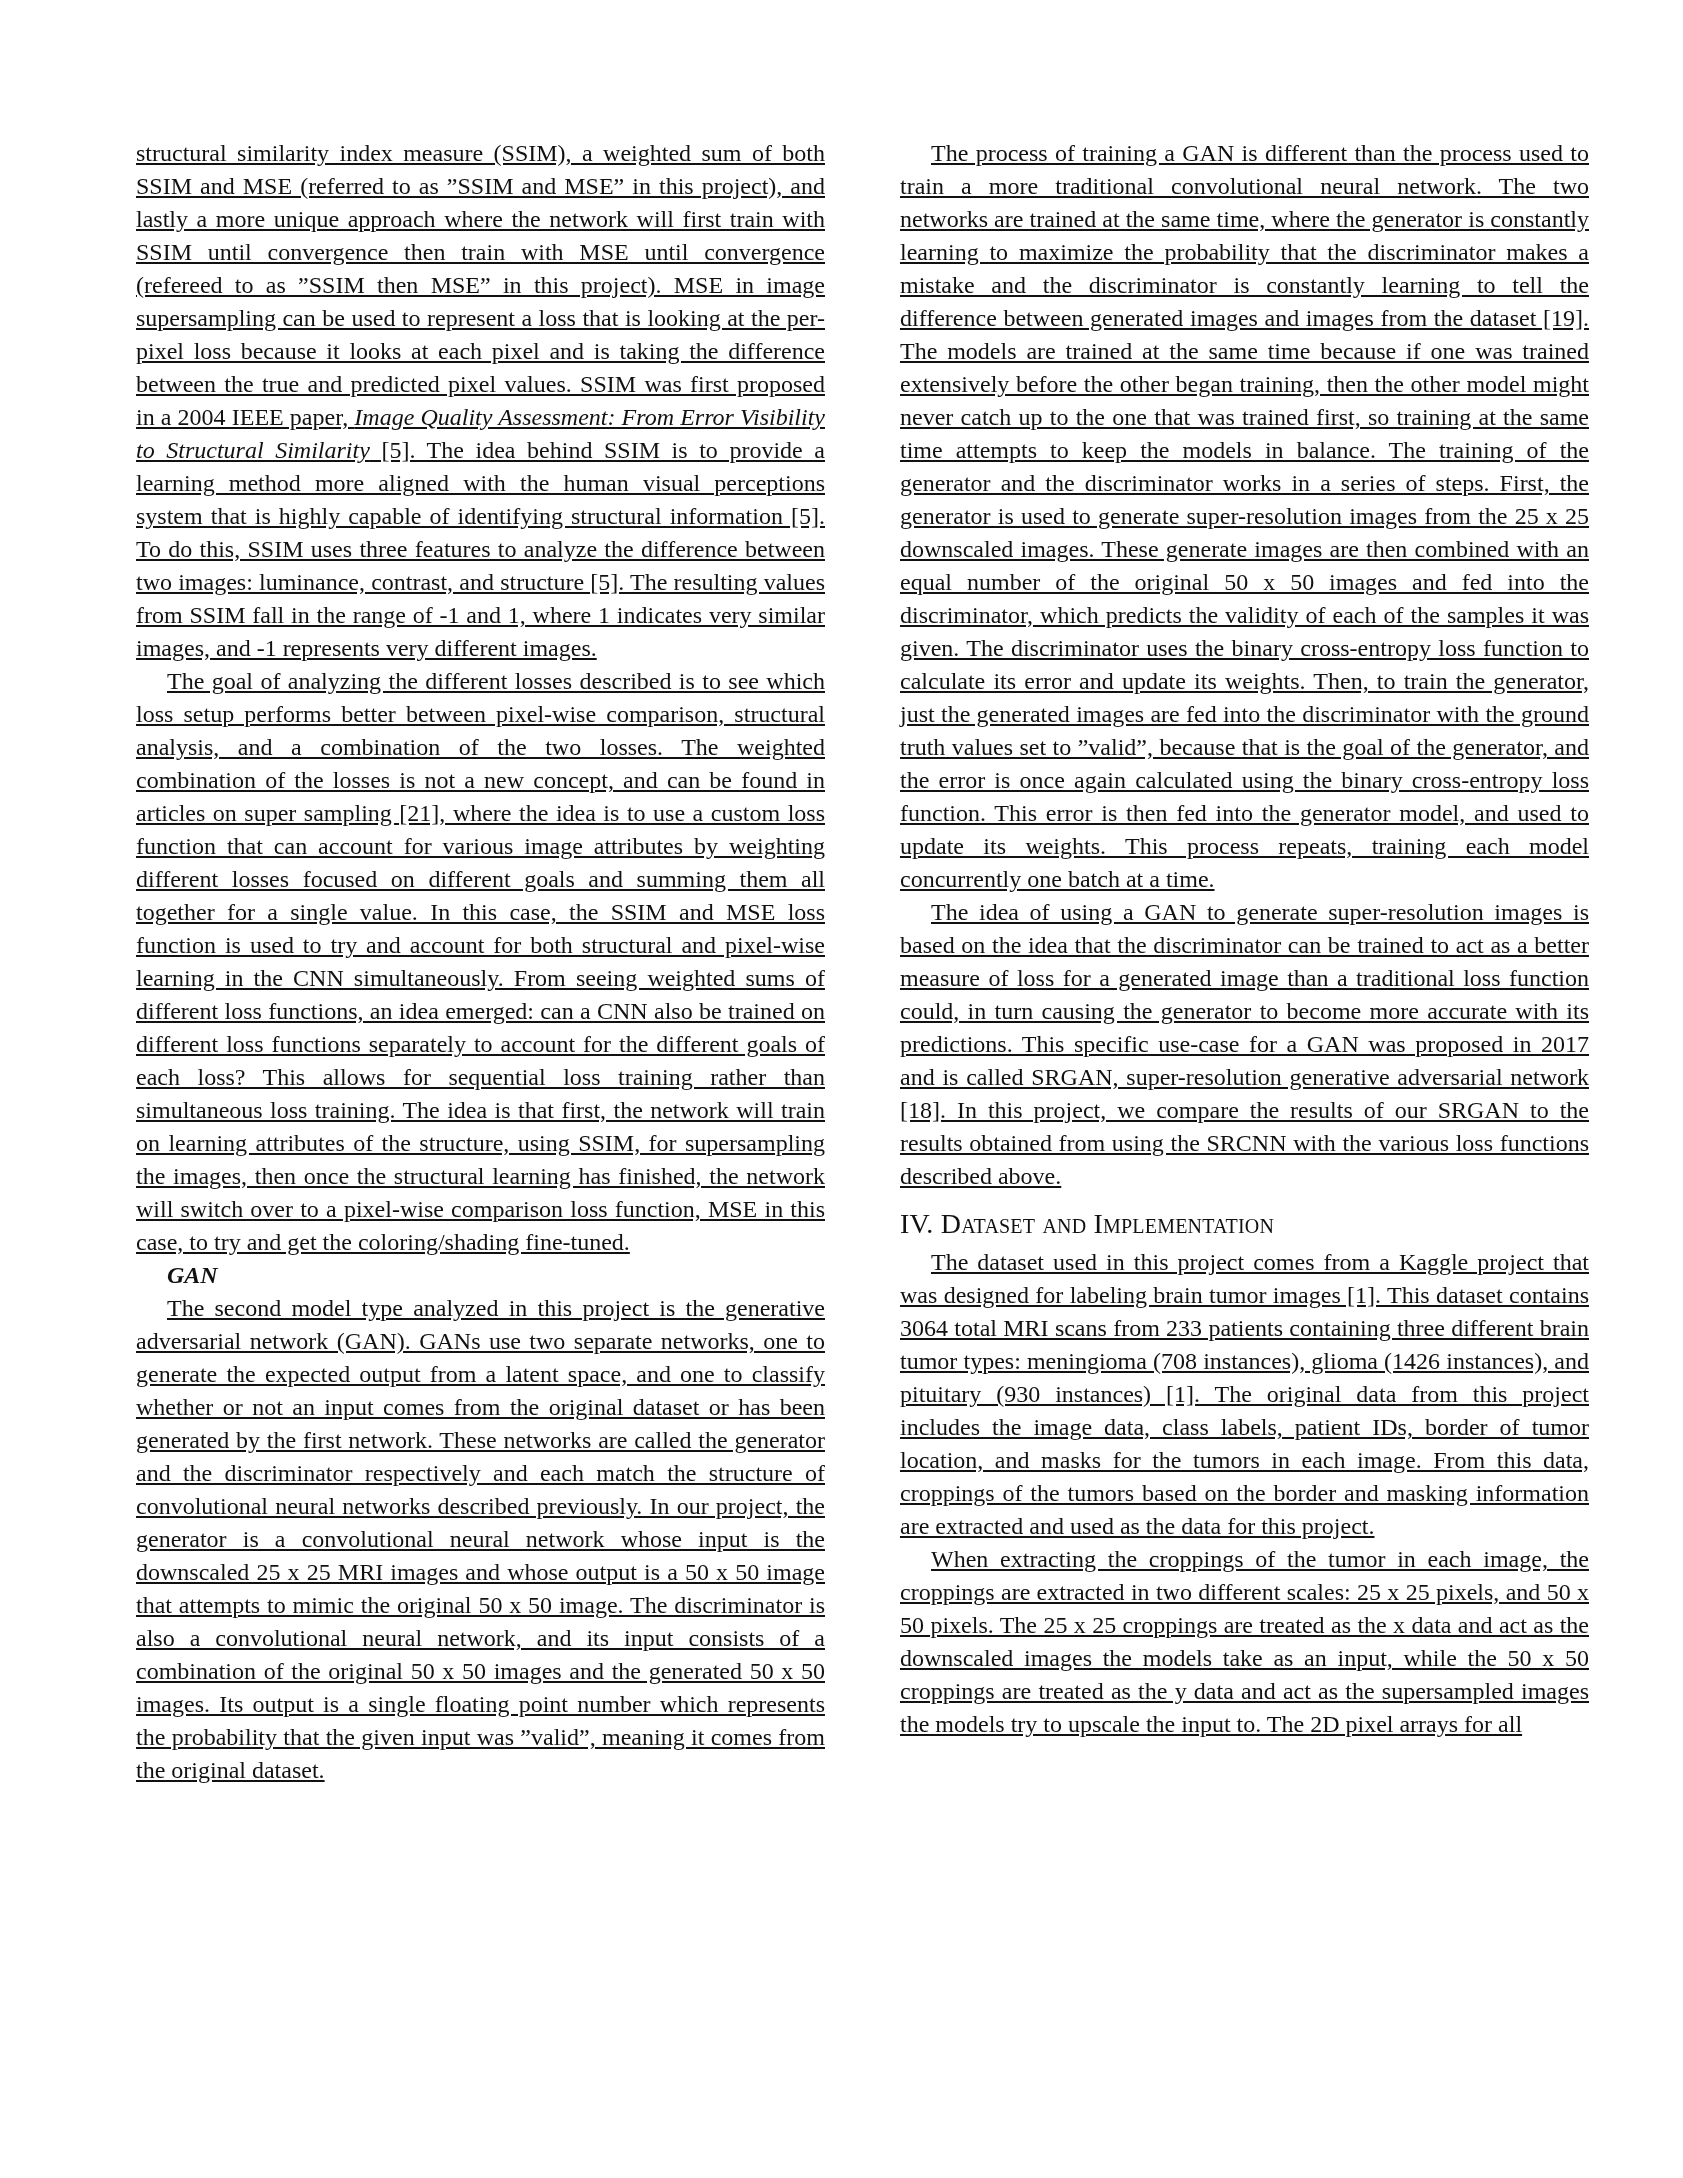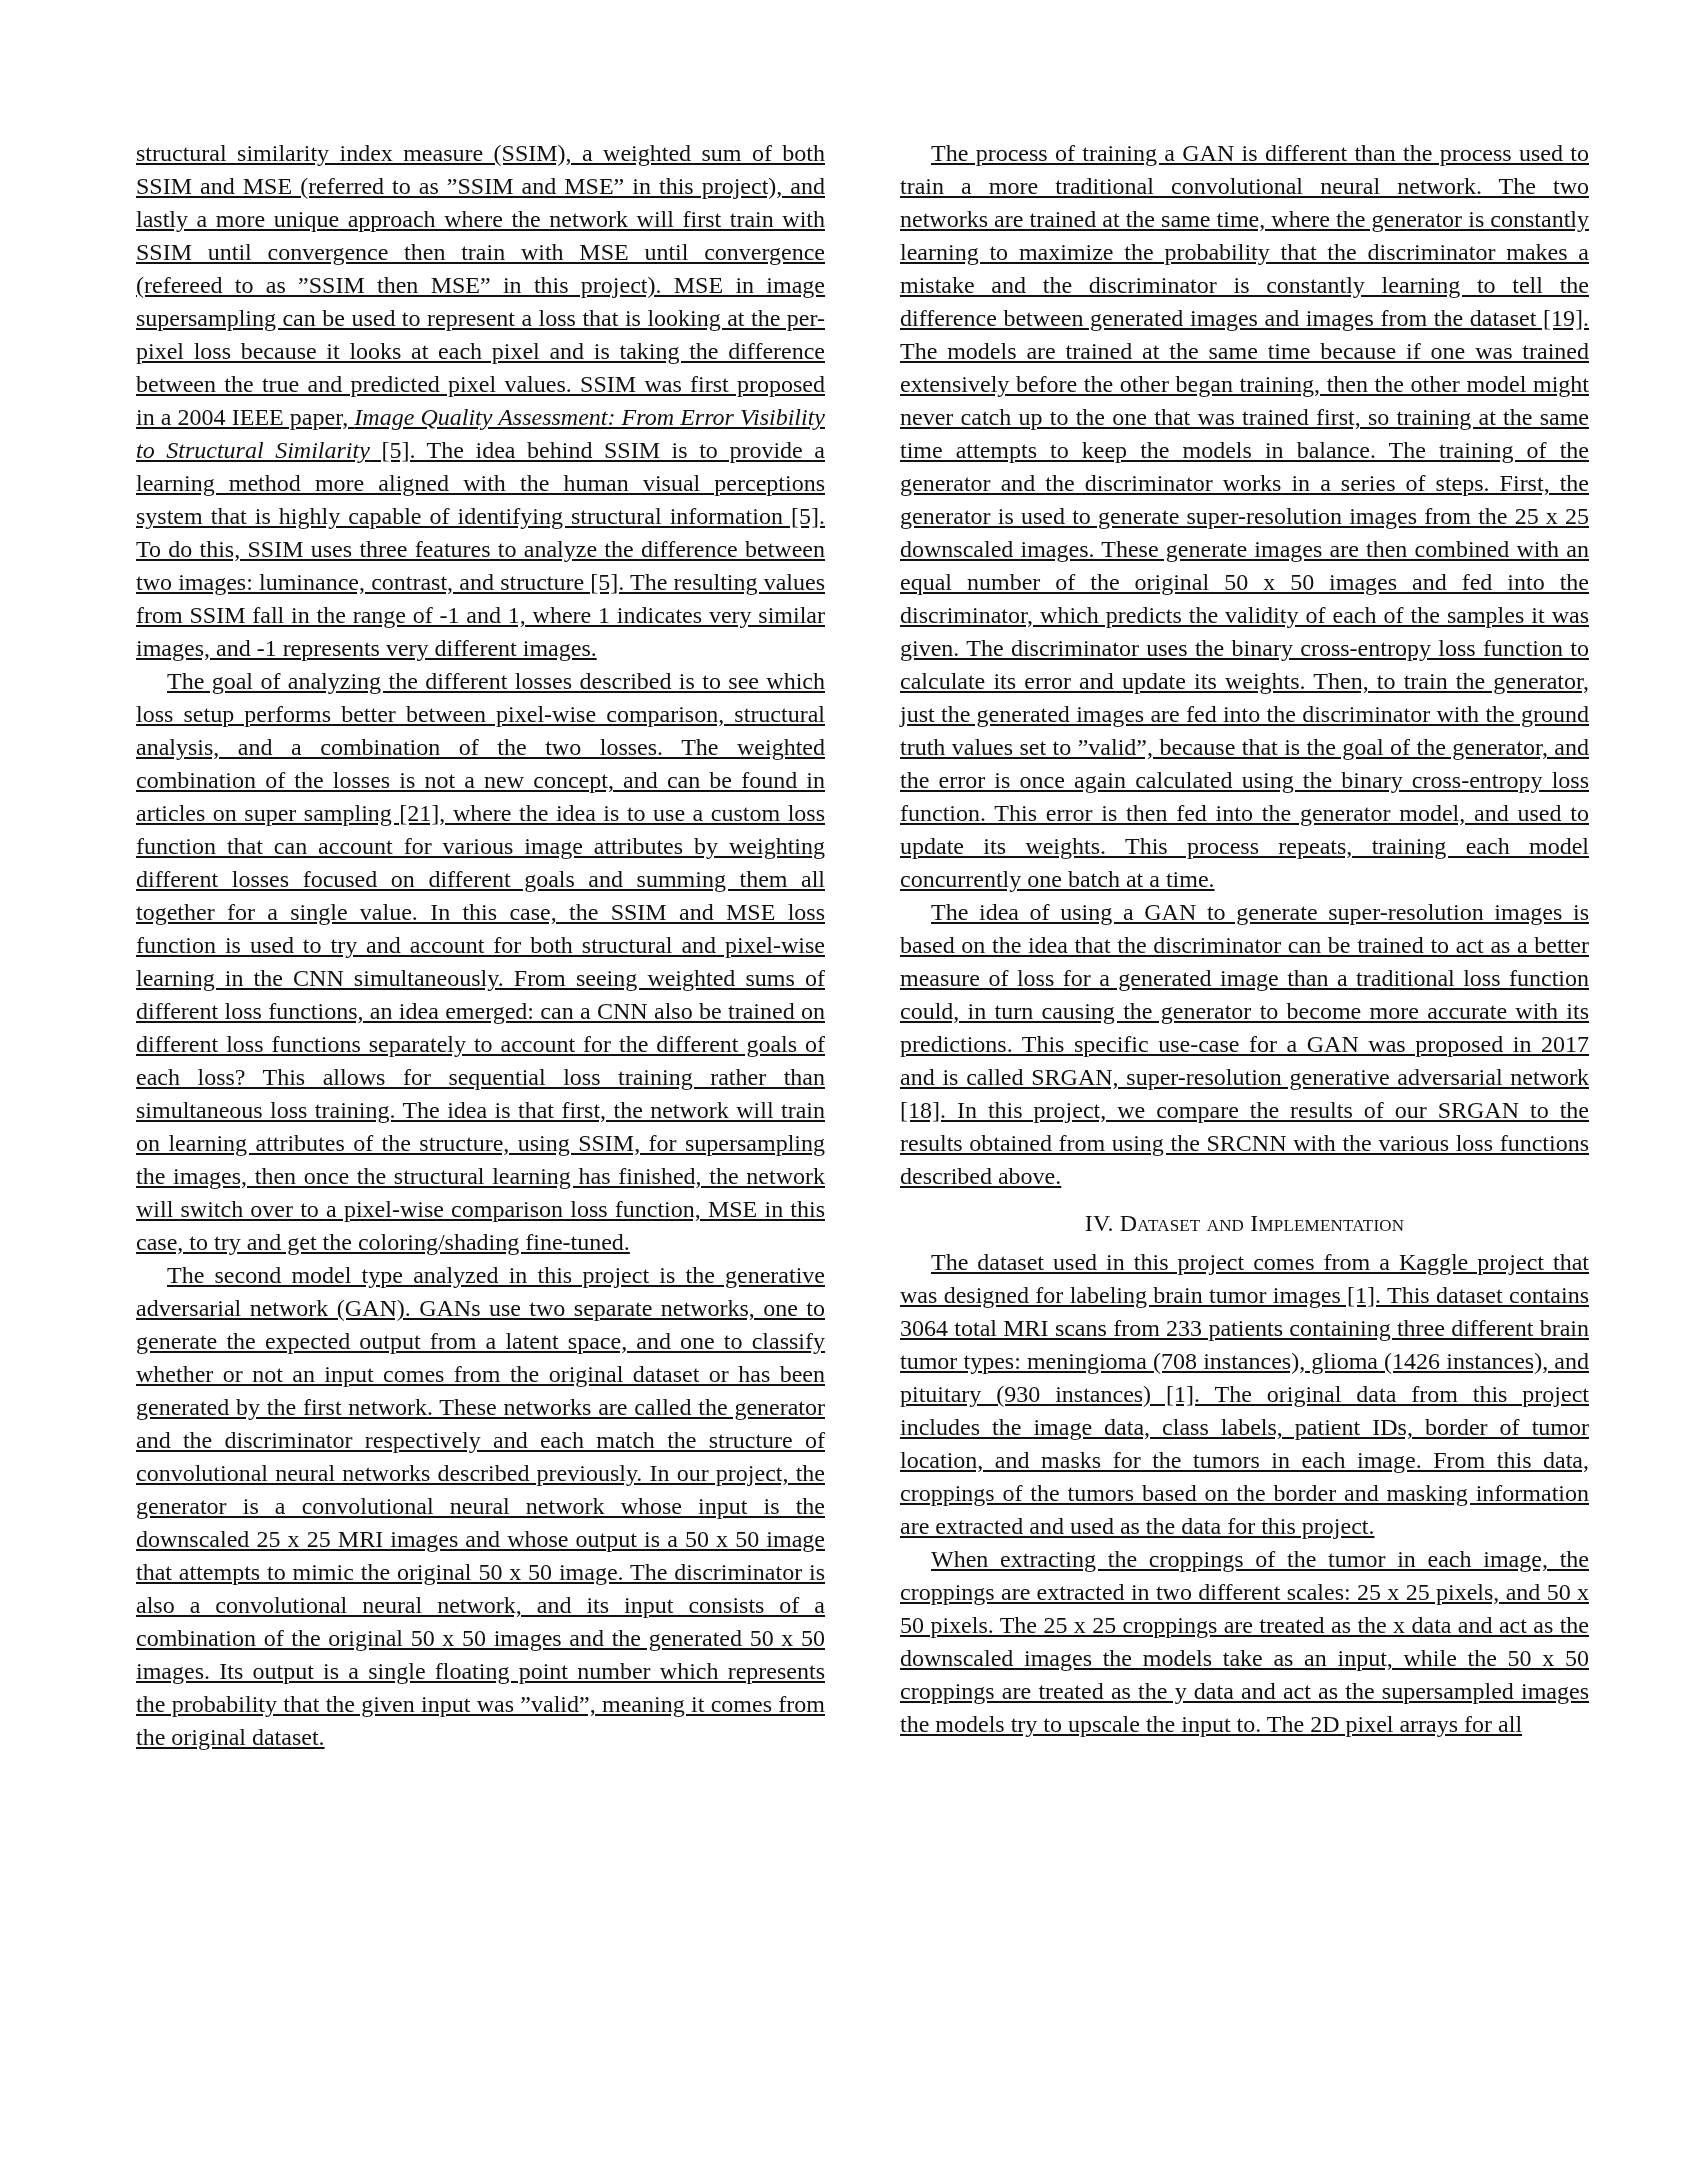--- a/index.html
+++ b/index.html
@@ -12,31 +12,32 @@
     position: absolute; top: 137px; width: 689px;
     font-size: 24px; line-height: 33px;
     text-align: justify; hyphens: manual;
   }
   .col-left { left: 136px; }
   .col-right { left: 900px; }
   p { margin: 0; text-indent: 31px; text-decoration: underline; }
   p.noindent { text-indent: 0; }
   .subhead { margin: 0; padding-left: 31px; font-weight: bold; font-style: italic; }
   .section-title {
-    text-align: center; margin: 14px 0 6px 0; font-variant: small-caps;
-    letter-spacing: 0.2px; font-size: 24px;
+    text-align: left; margin: 14px 0 6px 0; font-variant: small-caps;
+    letter-spacing: 0.2px; font-size: 28px;
   }
   em { font-style: italic; }
 </style>
 </head>
 <body>
 
 <div class="column col-left">
   <p class="noindent"><span>structural similarity index measure (SSIM), a weighted sum of both SSIM and MSE (referred to as ”SSIM and MSE” in this project), and lastly a more unique approach where the network will first train with SSIM until convergence then train with MSE until convergence (refereed to as ”SSIM then MSE” in this project). MSE in image supersampling can be used to represent a loss that is looking at the per-pixel loss because it looks at each pixel and is taking the difference between the true and predicted pixel values. SSIM was first proposed in a 2004 IEEE paper, </span><em>Image Quality Assessment: From Error Visibility to Structural Similarity</em><span> [5]. The idea behind SSIM is to provide a learning method more aligned with the human visual perceptions system that is highly capable of identifying structural information [5]. To do this, SSIM uses three features to analyze the difference between two images: luminance, contrast, and structure [5]. The resulting values from SSIM fall in the range of -1 and 1, where 1 indicates very similar images, and -1 represents very different images.</span></p>
   <p>The goal of analyzing the different losses described is to see which loss setup performs better between pixel-wise comparison, structural analysis, and a combination of the two losses. The weighted combination of the losses is not a new concept, and can be found in articles on super sampling [21], where the idea is to use a custom loss function that can account for various image attributes by weighting different losses focused on different goals and summing them all together for a single value. In this case, the SSIM and MSE loss function is used to try and account for both structural and pixel-wise learning in the CNN simultaneously. From seeing weighted sums of different loss functions, an idea emerged: can a CNN also be trained on different loss functions separately to account for the different goals of each loss? This allows for sequential loss training rather than simultaneous loss training. The idea is that first, the network will train on learning attributes of the structure, using SSIM, for supersampling the images, then once the structural learning has finished, the network will switch over to a pixel-wise comparison loss function, MSE in this case, to try and get the coloring/shading fine-tuned.</p>
+  <div class="subhead">GAN</div>
   <p>The second model type analyzed in this project is the generative adversarial network (GAN). GANs use two separate networks, one to generate the expected output from a latent space, and one to classify whether or not an input comes from the original dataset or has been generated by the first network. These networks are called the generator and the discriminator respectively and each match the structure of convolutional neural networks described previously. In our project, the generator is a convolutional neural network whose input is the downscaled 25 x 25 MRI images and whose output is a 50 x 50 image that attempts to mimic the original 50 x 50 image. The discriminator is also a convolutional neural network, and its input consists of a combination of the original 50 x 50 images and the generated 50 x 50 images. Its output is a single floating point number which represents the probability that the given input was ”valid”, meaning it comes from the original dataset.</p>
 </div>
 
 <div class="column col-right">
   <p>The process of training a GAN is different than the process used to train a more traditional convolutional neural network. The two networks are trained at the same time, where the generator is constantly learning to maximize the probability that the discriminator makes a mistake and the discriminator is constantly learning to tell the difference between generated images and images from the dataset [19]. The models are trained at the same time because if one was trained extensively before the other began training, then the other model might never catch up to the one that was trained first, so training at the same time attempts to keep the models in balance. The training of the generator and the discriminator works in a series of steps. First, the generator is used to generate super-resolution images from the 25 x 25 downscaled images. These generate images are then combined with an equal number of the original 50 x 50 images and fed into the discriminator, which predicts the validity of each of the samples it was given. The discriminator uses the binary cross-entropy loss function to calculate its error and update its weights. Then, to train the generator, just the generated images are fed into the discriminator with the ground truth values set to ”valid”, because that is the goal of the generator, and the error is once again calculated using the binary cross-entropy loss function. This error is then fed into the generator model, and used to update its weights. This process repeats, training each model concurrently one batch at a time.</p>
   <p>The idea of using a GAN to generate super-resolution images is based on the idea that the discriminator can be trained to act as a better measure of loss for a generated image than a traditional loss function could, in turn causing the generator to become more accurate with its predictions. This specific use-case for a GAN was proposed in 2017 and is called SRGAN, super-resolution generative adversarial network [18]. In this project, we compare the results of our SRGAN to the results obtained from using the SRCNN with the various loss functions described above.</p>
   <div class="section-title">IV. Dataset and Implementation</div>
   <p>The dataset used in this project comes from a Kaggle project that was designed for labeling brain tumor images [1]. This dataset contains 3064 total MRI scans from 233 patients containing three different brain tumor types: meningioma (708 instances), glioma (1426 instances), and pituitary (930 instances) [1]. The original data from this project includes the image data, class labels, patient IDs, border of tumor location, and masks for the tumors in each image. From this data, croppings of the tumors based on the border and masking information are extracted and used as the data for this project.</p>
   <p>When extracting the croppings of the tumor in each image, the croppings are extracted in two different scales: 25 x 25 pixels, and 50 x 50 pixels. The 25 x 25 croppings are treated as the x data and act as the downscaled images the models take as an input, while the 50 x 50 croppings are treated as the y data and act as the supersampled images the models try to upscale the input to. The 2D pixel arrays for all</p>
 </div>

